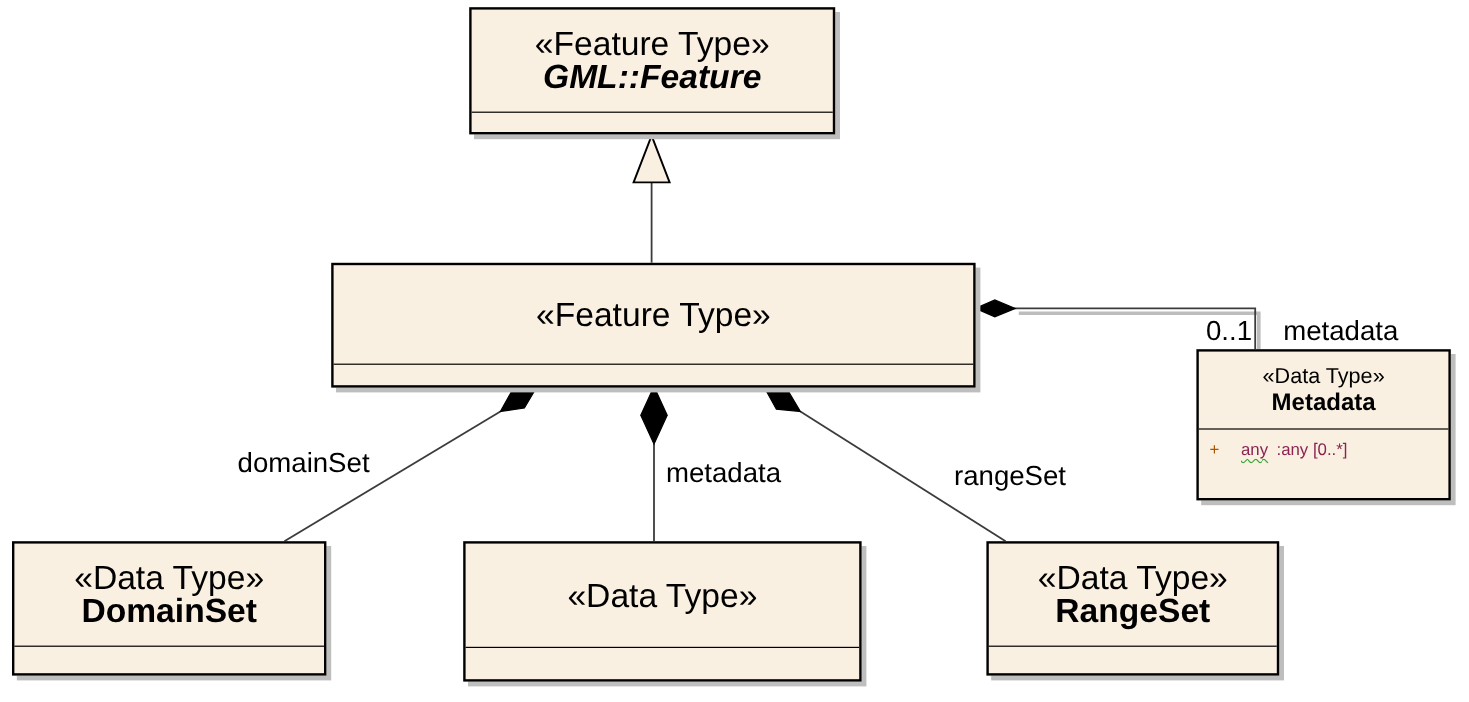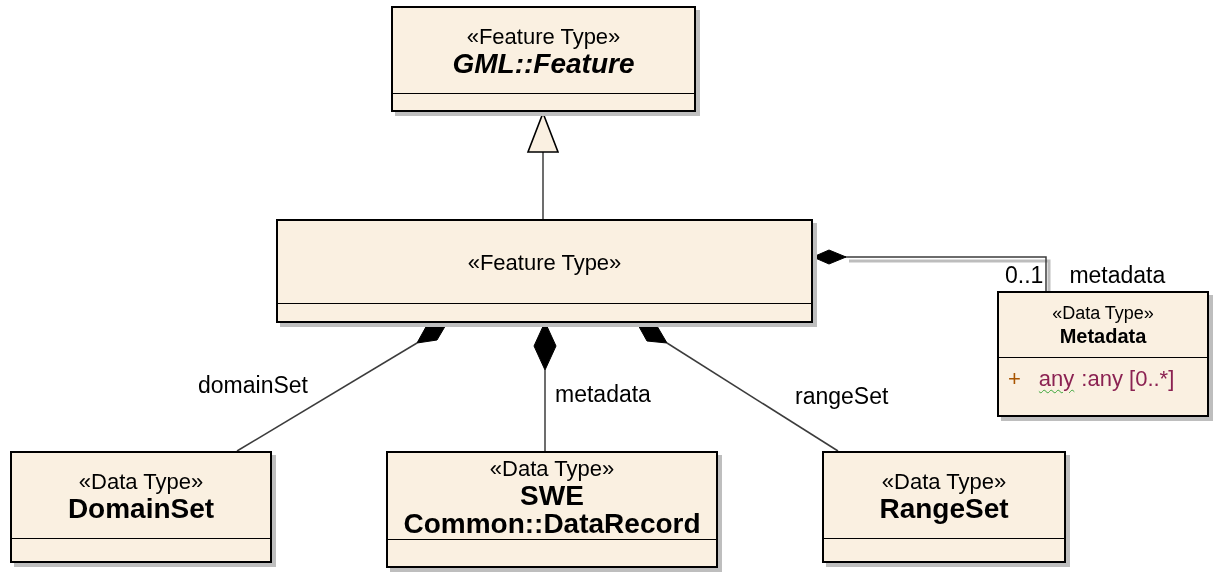--- a/index.html
+++ b/index.html
@@ -23,29 +23,29 @@
     border:2px solid #000;
     box-shadow:4px 4px 0 #bebebe;
     display:flex;flex-direction:column;
     box-sizing:border-box;
   }
   .name-comp{
     display:flex;flex-direction:column;
     align-items:center;justify-content:center;
     text-align:center;
   }
-  .stereotype{font-size:22px;line-height:27px;}
+  .stereotype{font-size:28px;line-height:27px;}
   .cls-name{font-size:28px;line-height:28px;font-weight:bold;}
   .abstract .cls-name{font-style:italic;}
   .attr-comp{border-top:1px solid #000;flex:1;}
 
   .small .stereotype{font-size:18px;line-height:22px;}
   .small .cls-name{font-size:20px;line-height:24px;}
 
-  .attrs{padding:8px 9px;font-size:22px;color:#8b2252;}
+  .attrs{padding:8px 9px;font-size:14px;color:#8b2252;}
   .attr-row{white-space:nowrap;}
   .vis{color:#a85400;margin-right:18px;}
   .attr-name{
     margin-right:7px;
     text-decoration:underline;
     text-decoration-style:wavy;
     text-decoration-color:#3aa63a;
     text-decoration-thickness:1px;
     text-underline-offset:3px;
   }
@@ -96,21 +96,20 @@
     <div class="name-comp" style="height:85px;">
       <div class="stereotype">«Data Type»</div>
       <div class="cls-name">DomainSet</div>
     </div>
     <div class="attr-comp"></div>
   </div>
 
   <div class="uml-class" style="left:386px;top:451px;width:332px;height:117px;">
     <div class="name-comp" style="height:86px;">
       <div class="stereotype">«Data Type»</div>
-      <div class="cls-name">SWE Common::DataRecord</div>
     </div>
     <div class="attr-comp"></div>
   </div>
 
   <div class="uml-class" style="left:822px;top:451px;width:244px;height:112px;">
     <div class="name-comp" style="height:85px;">
       <div class="stereotype">«Data Type»</div>
       <div class="cls-name">RangeSet</div>
     </div>
     <div class="attr-comp"></div>

